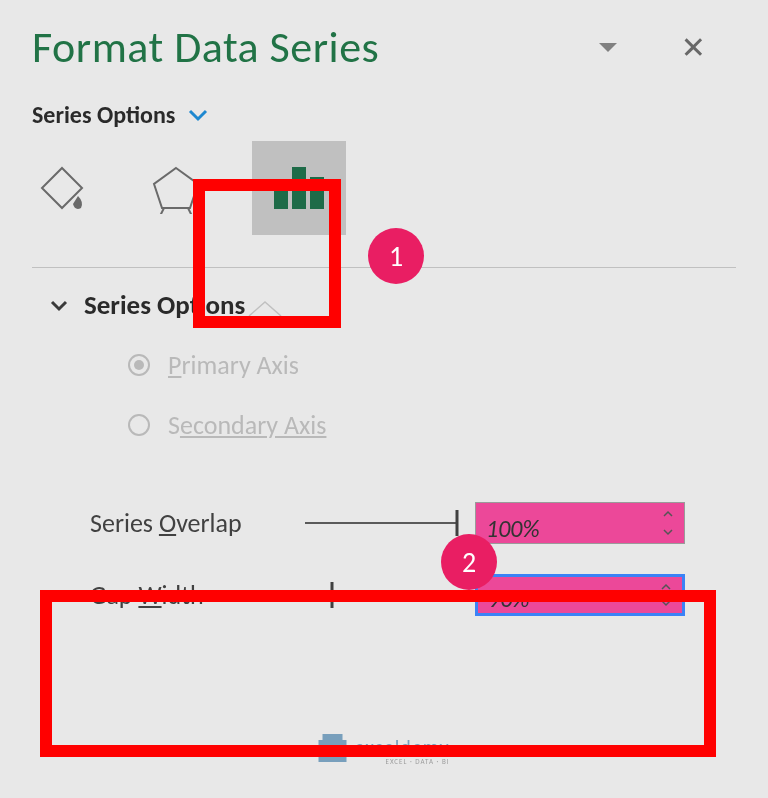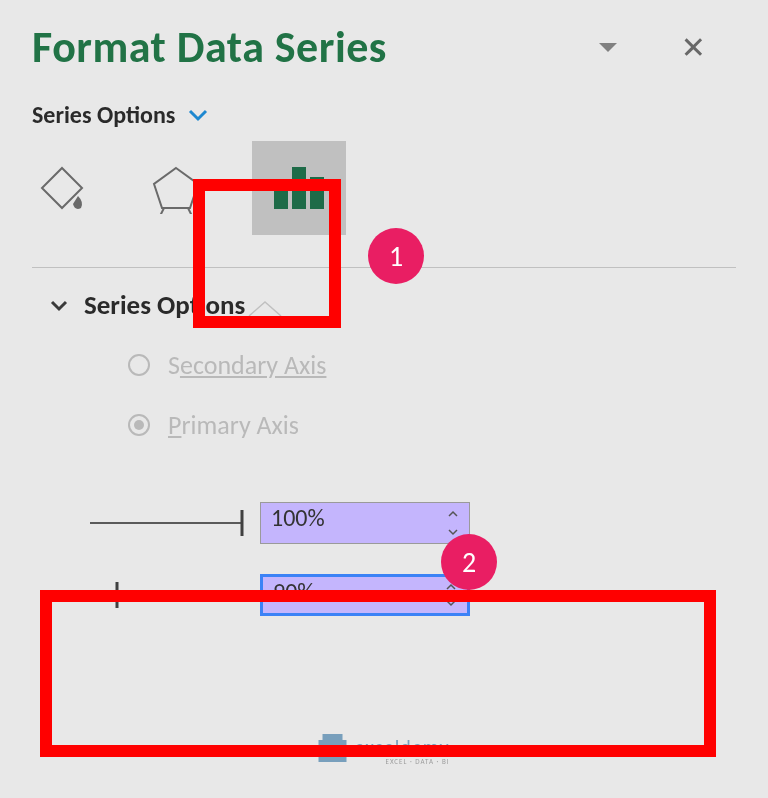--- a/index.html
+++ b/index.html
@@ -20,21 +20,21 @@
   }
   .header-row {
     display: flex;
     align-items: center;
     justify-content: space-between;
     padding-top: 20px;
     padding-bottom: 12px;
   }
   .title {
     font-size: 44px;
-    font-weight: 700;
+    font-weight: 400;
     color: #217346;
     letter-spacing: 0.5px;
     text-align: center;
   }
   .header-icons {
     display: flex;
     align-items: center;
     gap: 62px;
     padding-right: 30px;
   }
@@ -199,26 +199,27 @@
     height:2px; background:#5a5a5a; transform:translateY(-50%);
   }
   .slider-thumb {
     position:absolute; top:50%; width:3px; height:26px;
     background:#404040; transform:translate(-50%,-50%);
   }
   .spinner {
     width: 210px;
     height: 42px;
     border: 1px solid #9a9a9a;
-    background:#c4b5fd;
-    display:flex; align-items:flex-start;
+    background:#ec4899;
+    display:flex; align-items:flex-end;
     padding: 0 10px;
     font-size: 24px;
     color:#333;
     position:relative;
+    font-style:italic;
   }
   .spinner.focused { border: 3px solid #3b82f6; }
   .spin-arrows {
     position:absolute; right:6px; top:2px; bottom:2px;
     width:20px; display:flex; flex-direction:column;
     justify-content:space-around; align-items:center;
   }
   .spin-arrows svg { display:block; }
 
   .watermark {
@@ -298,49 +299,55 @@
     <span class="chev-down">
       <svg width="18" height="14" viewBox="0 0 18 14">
           <polyline points="2,4 9,11 16,4" fill="none" stroke="#3a3a3a" stroke-width="3"></polyline>
         </svg>
     </span>
     <span class="section-title">Series Options</span>
   </div>
 
 
   <div class="radio-row">
+    <span class="radio-btn sel"></span>
+    <span><span class="under">P</span><span>rimary Axis</span></span>
+  </div>
+  <div class="radio-row">
     <span class="radio-btn"></span>
     <span><span>S</span><span class="under">econdary Axis</span></span>
   </div>
-  <div class="radio-row">
-    <span class="radio-btn sel"></span>
-    <span><span class="under">P</span><span>rimary Axis</span></span>
-  </div>
 
   <div class="slider-section">
 
     <div class="slider-row">
+      <span class="slider-label">
+        <span>Series </span><span class="under">O</span><span>verlap</span>
+      </span>
       <div class="slider">
         <div class="slider-track"></div>
         <div class="slider-thumb" style="left:100%"></div>
       </div>
       <div class="spinner">
         <span>100%</span>
         <span class="spin-arrows">
           <svg width="12" height="8">
               <polyline points="2,6 6,2 10,6" fill="none" stroke="#555" stroke-width="1.5"></polyline>
             </svg>
           <svg width="12" height="8">
               <polyline points="2,2 6,6 10,2" fill="none" stroke="#555" stroke-width="1.5"></polyline>
             </svg>
         </span>
       </div>
     </div>
 
     <div class="slider-row">
+      <span class="slider-label">
+        <span>Gap </span><span class="under">W</span><span>idth</span>
+      </span>
       <div class="slider">
         <div class="slider-track"></div>
         <div class="slider-thumb" style="left:18%"></div>
       </div>
       <div class="spinner focused">
         <span>90%</span>
         <span class="spin-arrows">
           <svg width="12" height="8">
               <polyline points="2,6 6,2 10,6" fill="none" stroke="#555" stroke-width="1.5"></polyline>
             </svg>

